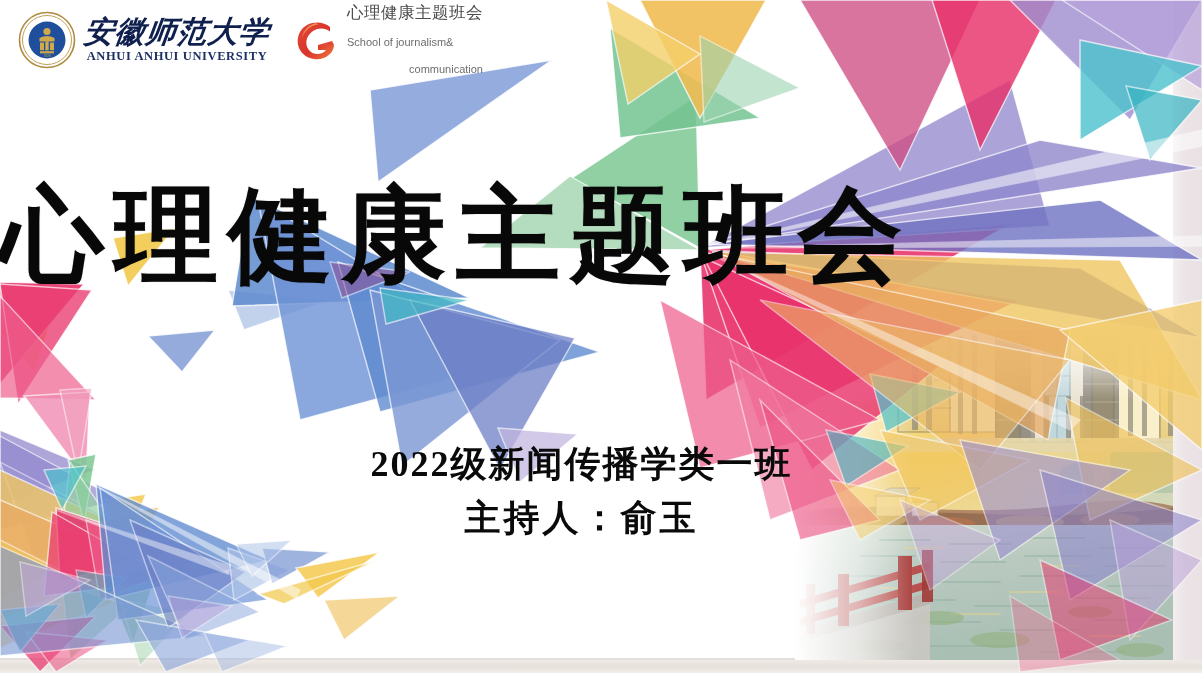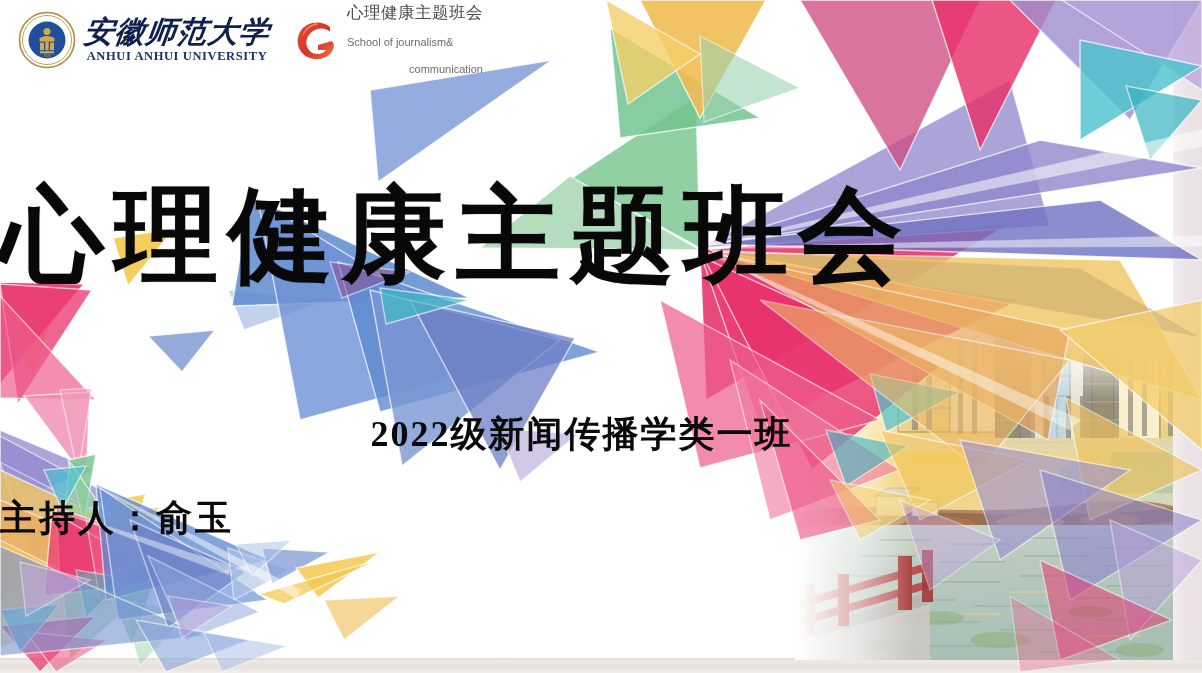--- a/index.html
+++ b/index.html
@@ -118,36 +118,36 @@
     font-weight: 700;
     color: #080808;
     letter-spacing: 10px;
     line-height: 1.15;
     white-space: nowrap;
     z-index: 35;
     text-shadow: 0 0 1px rgba(0,0,0,.35);
   }
   #subtitle-1 {
     position: absolute;
-    left: 0; top: 410px;
+    left: 0; top: 440px;
     width: 1163px;
     text-align: center;
     font-family: "Liberation Serif", "DejaVu Serif", serif;
     font-size: 36px;
     font-weight: 600;
     color: #0a0a0a;
     letter-spacing: 2px;
     white-space: nowrap;
     z-index: 35;
   }
   #subtitle-2 {
     position: absolute;
     left: 0; top: 494px;
     width: 1163px;
-    text-align: left;
+    text-align: center;
     font-family: "Liberation Serif", "DejaVu Serif", serif;
     font-size: 36px;
     font-weight: 600;
     color: #0a0a0a;
     letter-spacing: 3px;
     white-space: nowrap;
     z-index: 35;
   }
 
   

